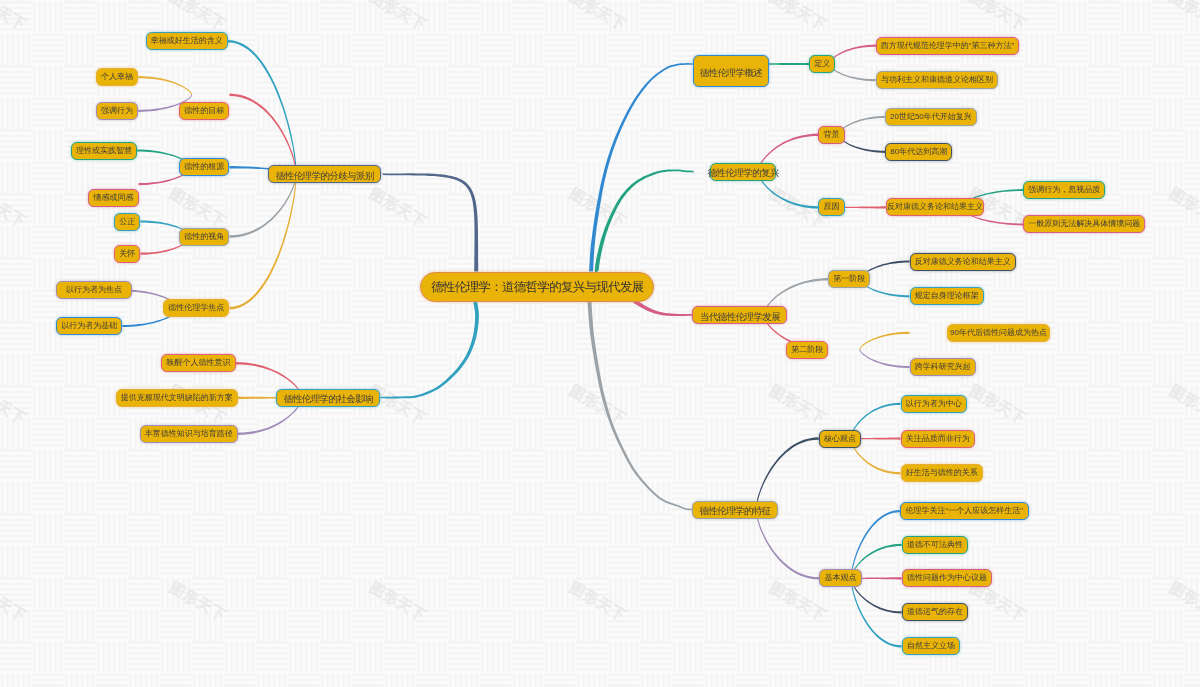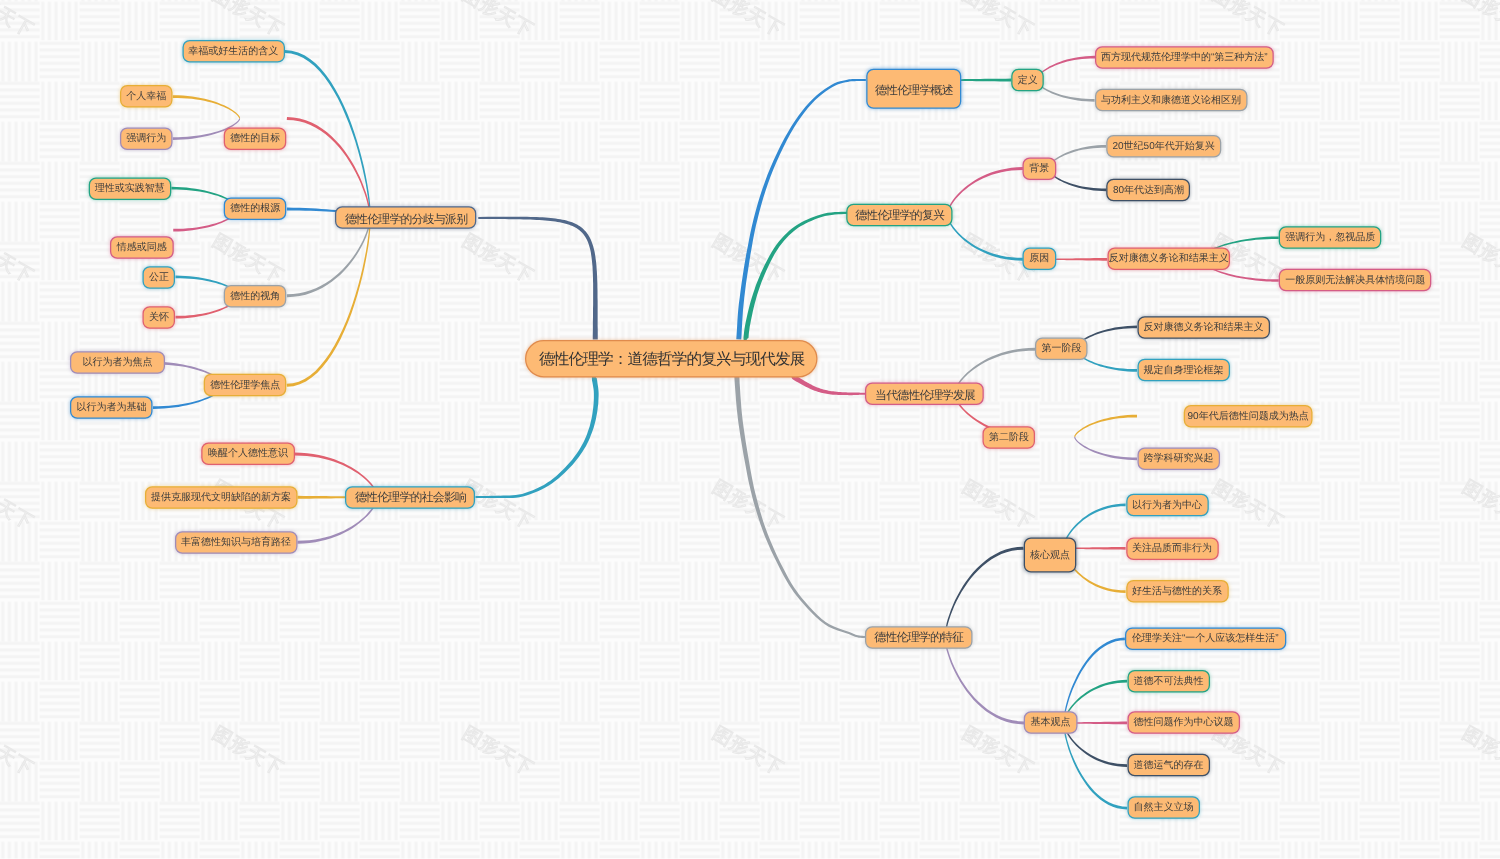--- a/index.html
+++ b/index.html
@@ -1,21 +1,21 @@
 <!DOCTYPE html>
 <html><head>
 <meta charset="utf-8">
 <title>德性伦理学思维导图</title>
 <style>
 html,body{margin:0;padding:0;background:#fff;}
 body{width:1200px;height:687px;overflow:hidden;
  font-family:"Liberation Sans","DejaVu Sans",sans-serif;}
 #canvas{position:relative;width:1200px;height:687px;overflow:hidden;}
 #bg,#wires{position:absolute;left:0;top:0;}
-.node{position:absolute;box-sizing:border-box;background:#fdba74;
+.node{position:absolute;box-sizing:border-box;background:#eab308;
  border:1.7px solid #999;display:flex;align-items:center;justify-content:center;
  color:#3c3c3c;white-space:nowrap;font-size:8px;}
 .node .lbl{display:block;line-height:1;}
 .node.branch{font-size:9.5px;letter-spacing:-0.6px;}
 .node.branch .lbl{margin-right:-0.6px;position:relative;top:1.5px;}
 .node.center{font-size:12.5px;letter-spacing:-0.7px;color:#333;}
 .node.center .lbl{margin-right:-0.7px;position:relative;top:0.5px;}
 #marks{position:absolute;left:0;top:0;width:1200px;height:687px;overflow:hidden;pointer-events:none;}
 .wm{position:absolute;font-size:15px;line-height:1;white-space:nowrap;
  transform-origin:0 0;transform:rotate(30deg);
@@ -206,21 +206,21 @@
     </div>
 <div class="node" style="left:809px;top:55px;width:26.4px;height:18px;border-color:#23a383;border-radius:5.8px;box-shadow:0 0 3px rgba(35,163,131,.5)">
       <span class="lbl">定义</span>
     </div>
 <div class="node" style="left:876px;top:36.7px;width:143px;height:18px;border-color:#d45c86;border-radius:5.8px;box-shadow:0 0 3px rgba(212,92,134,.5)">
       <span class="lbl">西方现代规范伦理学中的“第三种方法”</span>
     </div>
 <div class="node" style="left:875.7px;top:71.2px;width:122.4px;height:18px;border-color:#9ba2a8;border-radius:5.8px;box-shadow:0 0 3px rgba(155,162,168,.5)">
       <span class="lbl">与功利主义和康德道义论相区别</span>
     </div>
-<div class="node branch" style="left:677px;top:162.6px;width:85px;height:18px;border-color:#23a383;border-radius:5.8px;box-shadow:0 0 3px rgba(35,163,131,.5)">
+<div class="node branch" style="left:710px;top:162.6px;width:66px;height:18px;border-color:#23a383;border-radius:5.8px;box-shadow:0 0 3px rgba(35,163,131,.5)">
       <span class="lbl">德性伦理学的复兴</span>
     </div>
 <div class="node" style="left:818.3px;top:125.8px;width:26.4px;height:18px;border-color:#d45c86;border-radius:5.8px;box-shadow:0 0 3px rgba(212,92,134,.5)">
       <span class="lbl">背景</span>
     </div>
 <div class="node" style="left:884.9px;top:108px;width:92px;height:18px;border-color:#9ba2a8;border-radius:5.8px;box-shadow:0 0 3px rgba(155,162,168,.5)">
       <span class="lbl">20世纪50年代开始复兴</span>
     </div>
 <div class="node" style="left:885.2px;top:142.8px;width:67.2px;height:18px;border-color:#3e5066;border-radius:5.8px;box-shadow:0 0 3px rgba(62,80,102,.5)">
       <span class="lbl">80年代达到高潮</span>
@@ -254,21 +254,21 @@
     </div>
 <div class="node" style="left:947px;top:323.8px;width:103px;height:18px;border-color:#e7ae36;border-radius:5.8px;box-shadow:0 0 3px rgba(231,174,54,.5)">
       <span class="lbl">90年代后德性问题成为热点</span>
     </div>
 <div class="node" style="left:909.6px;top:358px;width:66.4px;height:18px;border-color:#a08cb8;border-radius:5.8px;box-shadow:0 0 3px rgba(160,140,184,.5)">
       <span class="lbl">跨学科研究兴起</span>
     </div>
 <div class="node branch" style="left:692px;top:500.6px;width:85.6px;height:18px;border-color:#9ba2a8;border-radius:5.8px;box-shadow:0 0 3px rgba(155,162,168,.5)">
       <span class="lbl">德性伦理学的特征</span>
     </div>
-<div class="node" style="left:818.8px;top:429.5px;width:42.4px;height:28px;border-color:#3e5066;border-radius:5.8px;box-shadow:0 0 3px rgba(62,80,102,.5)">
+<div class="node" style="left:818.8px;top:429.5px;width:42.4px;height:18px;border-color:#3e5066;border-radius:5.8px;box-shadow:0 0 3px rgba(62,80,102,.5)">
       <span class="lbl">核心观点</span>
     </div>
 <div class="node" style="left:900.5px;top:394.8px;width:66.4px;height:18px;border-color:#31a1bf;border-radius:5.8px;box-shadow:0 0 3px rgba(49,161,191,.5)">
       <span class="lbl">以行为者为中心</span>
     </div>
 <div class="node" style="left:900.5px;top:429.6px;width:74.4px;height:18px;border-color:#e0606f;border-radius:5.8px;box-shadow:0 0 3px rgba(224,96,111,.5)">
       <span class="lbl">关注品质而非行为</span>
     </div>
 <div class="node" style="left:900.5px;top:464.3px;width:82.4px;height:18px;border-color:#e7ae36;border-radius:5.8px;box-shadow:0 0 3px rgba(231,174,54,.5)">
       <span class="lbl">好生活与德性的关系</span>

